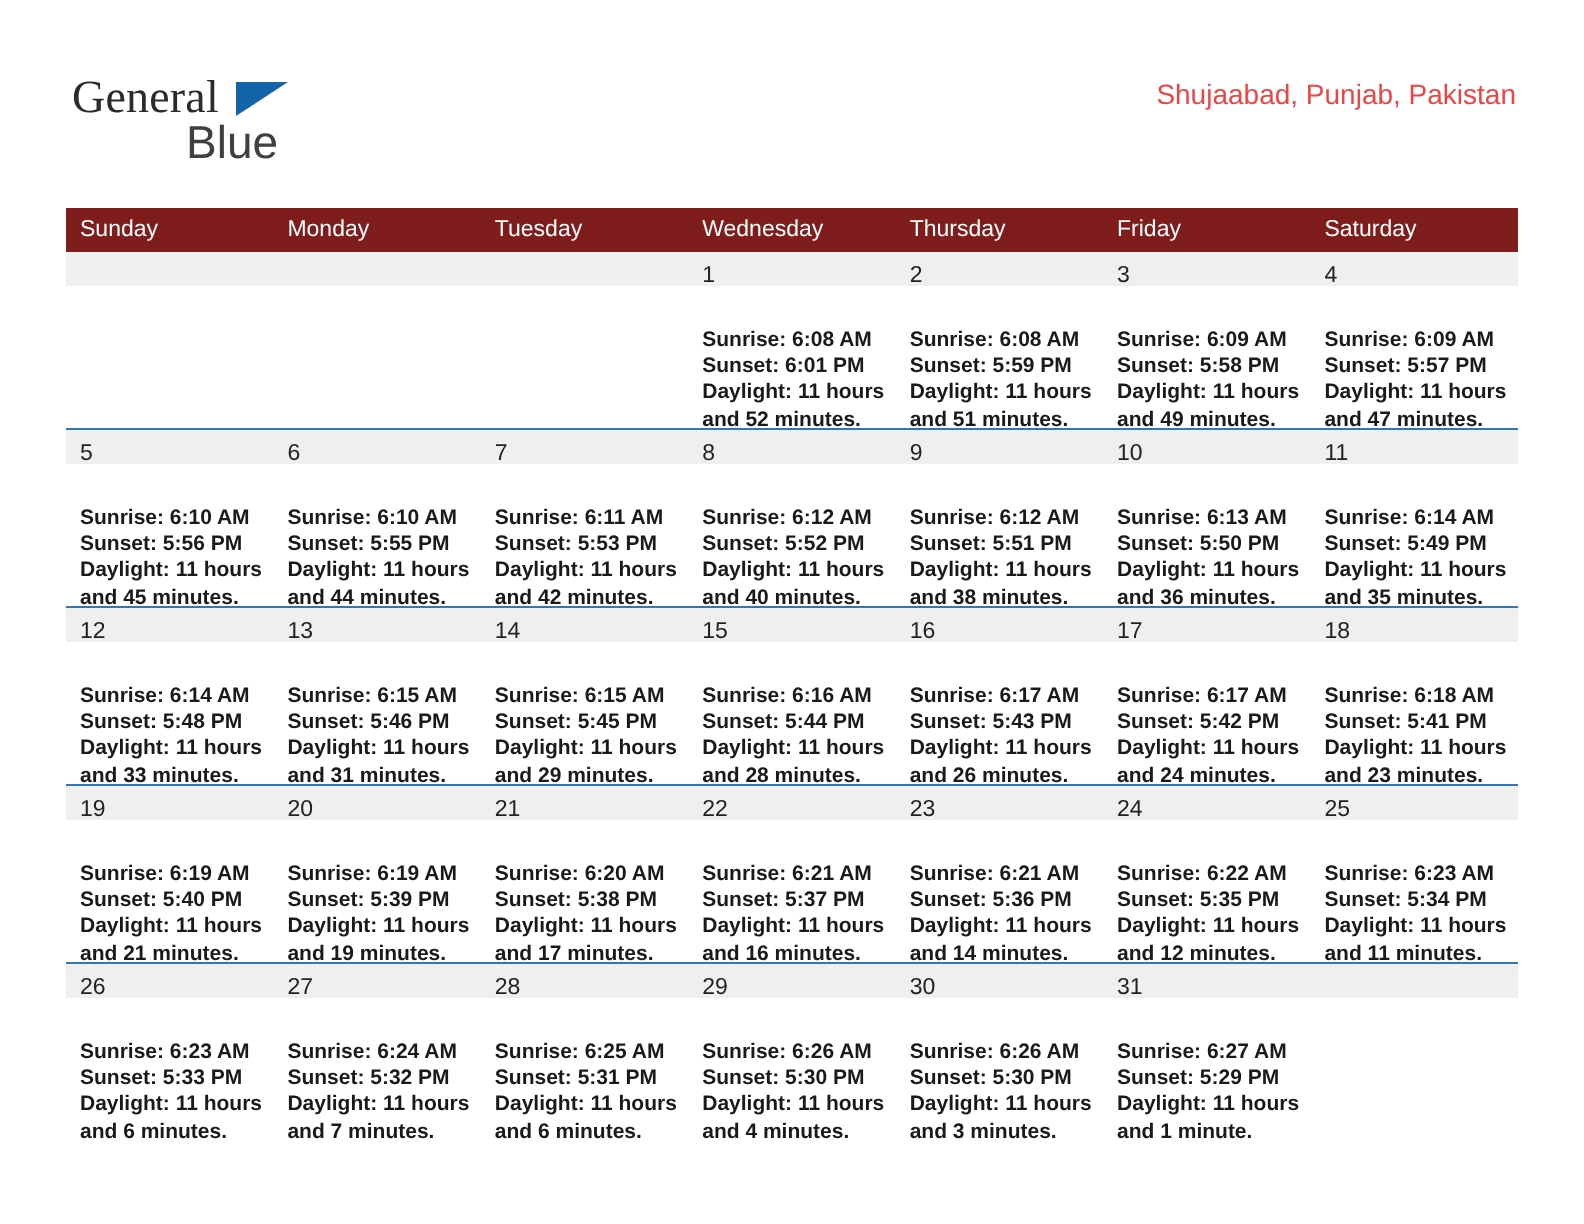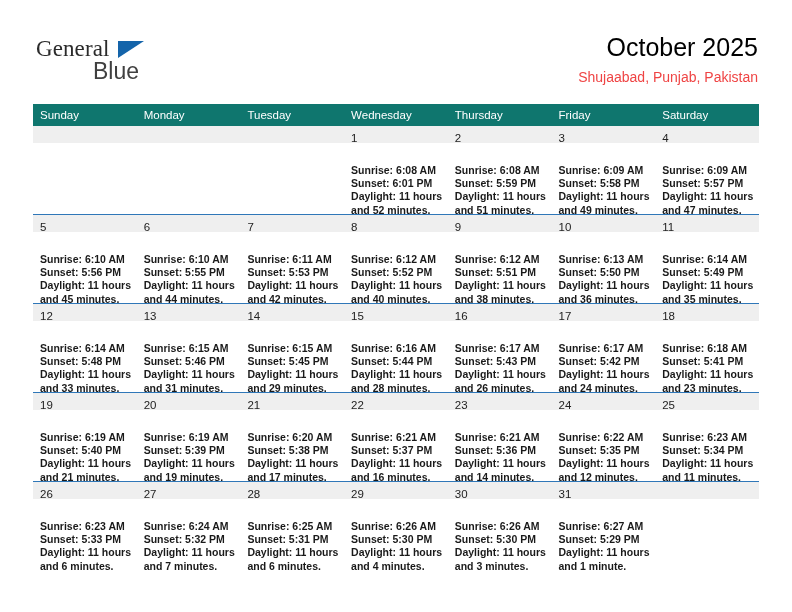--- a/index.html
+++ b/index.html
@@ -87,21 +87,21 @@
   
   .cal {
     position: absolute;
     left: 33px;
     top: 104px;
     width: 726px;
     border-collapse: collapse;
     table-layout: fixed;
   }
   .cal th {
-    background: #0f766e;
+    background: #7f1d1d;
     color: #ffffff;
     font-size: 11.5px;
     font-weight: normal;
     text-align: left;
     padding: 5px 0 5px 7px;
     height: 12px;
     border: 0;
     margin-left: 36px;
   }
   .cal td {
@@ -148,21 +148,20 @@
 
   <div class="top">
 
     <div class="brand">
       <span class="brand-general">General</span>
       <span class="brand-tri"></span>
       <span class="brand-blue">Blue</span>
     </div>
 
     <div class="title-wrap">
-      <div class="cal-title">October 2025</div>
       <div class="cal-sub">Shujaabad, Punjab, Pakistan</div>
     </div>
 
   </div>
 
   <table class="cal">
     <thead>
       <tr id="weekday-row">
           <th>Sunday</th>
           <th>Monday</th>

